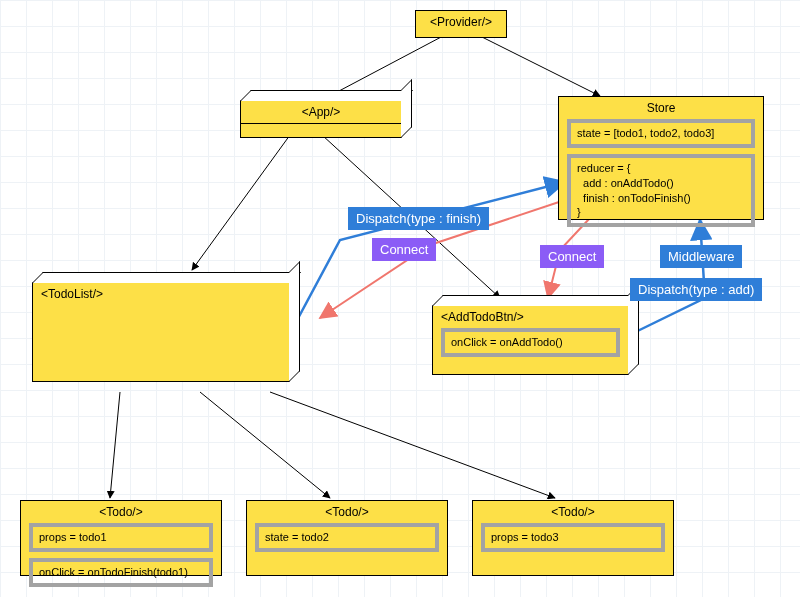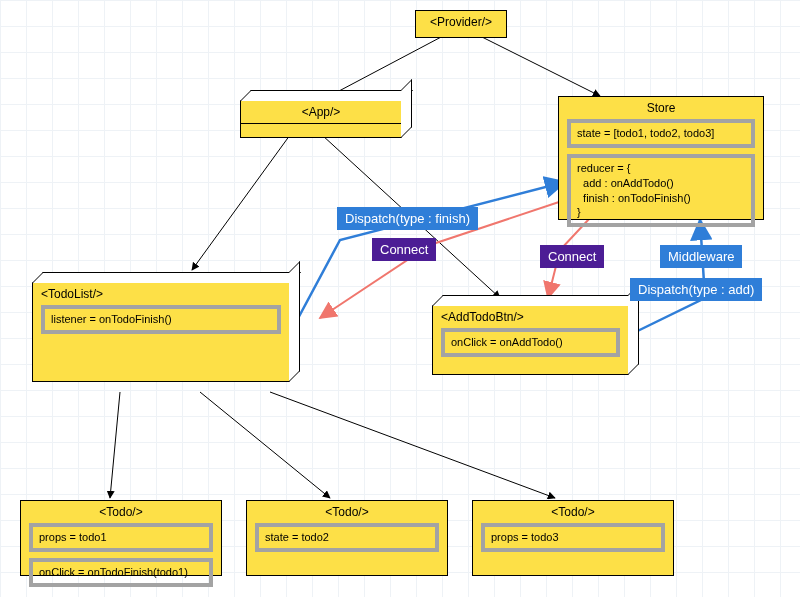--- a/index.html
+++ b/index.html
@@ -4,21 +4,21 @@
 <style>
   html,body{margin:0;padding:0;width:800px;height:597px;font-family:Helvetica,Arial,sans-serif;font-size:11px;color:#000;}
   .grid{position:absolute;inset:0;background-image:linear-gradient(#eef2f6 1px,transparent 1px),linear-gradient(90deg,#eef2f6 1px,transparent 1px);background-size:26px 26px;}
   .node{position:absolute;border:1px solid #000;background:#fde047;}
   .node3d::before{content:"";position:absolute;left:-1px;top:-11px;width:100%;height:10px;border:1px solid #000;border-bottom:none;background:#fff;transform:skewX(-45deg);transform-origin:bottom left;}
   .node3d::after{content:"";position:absolute;right:-11px;top:-11px;bottom:-1px;width:10px;border:1px solid #000;border-left:none;background:#fff;transform:skewY(-45deg);transform-origin:top left;}
   .title{font-size:12px;padding:4px 8px;}
   .row{border:4px solid #a3a3a3;margin:0 8px 6px 8px;padding:3px 6px;font-size:11px;line-height:1.35;}
   .label{position:absolute;color:#fff;padding:4px 8px;font-size:13px;}
   .blue{background:#2f7ed8;}
-  .red{background:#4c1d95;}
+  .red{background:#8b5cf6;}
   svg{position:absolute;inset:0;width:800px;height:597px;pointer-events:none;}
 </style>
 </head>
 <body>
 
 <div class="grid"></div>
 
 <svg>
   <defs>
     <marker id="ah" viewBox="0 0 10 10" refX="9" refY="5" markerWidth="8" markerHeight="8" orient="auto">
@@ -66,21 +66,20 @@
   <div class="title" style="text-align:center;">Store</div>
   <div class="row">state = [todo1, todo2, todo3]</div>
   <div class="row" style="white-space:pre;">reducer = {
   add : onAddTodo()
   finish : onTodoFinish()
 }</div>
 </div>
 
 <div class="node node3d" style="left:32px;top:282px;width:256px;height:98px;">
   <div class="title">&lt;TodoList/&gt;</div>
-  <div class="row">listener = onTodoFinish()</div>
 </div>
 
 <div class="node node3d" style="left:432px;top:305px;width:195px;height:68px;">
   <div class="title">&lt;AddTodoBtn/&gt;</div>
   <div class="row">onClick = onAddTodo()</div>
 </div>
 
 <div class="node" style="left:20px;top:500px;width:200px;height:74px;">
   <div class="title" style="text-align:center;">&lt;Todo/&gt;</div>
   <div class="row">props = todo1</div>
@@ -90,17 +89,17 @@
 <div class="node" style="left:246px;top:500px;width:200px;height:74px;">
   <div class="title" style="text-align:center;">&lt;Todo/&gt;</div>
   <div class="row">state = todo2</div>
 </div>
 
 <div class="node" style="left:472px;top:500px;width:200px;height:74px;">
   <div class="title" style="text-align:center;">&lt;Todo/&gt;</div>
   <div class="row">props = todo3</div>
 </div>
 
-<div class="label blue" style="left:337px;top:207px;">Dispatch(type : finish)</div>
+<div class="label blue" style="left:348px;top:207px;">Dispatch(type : finish)</div>
 <div class="label red" style="left:372px;top:238px;">Connect</div>
 <div class="label red" style="left:540px;top:245px;">Connect</div>
 <div class="label blue" style="left:660px;top:245px;">Middleware</div>
 <div class="label blue" style="left:630px;top:278px;">Dispatch(type : add)</div>
 
 </body></html>

